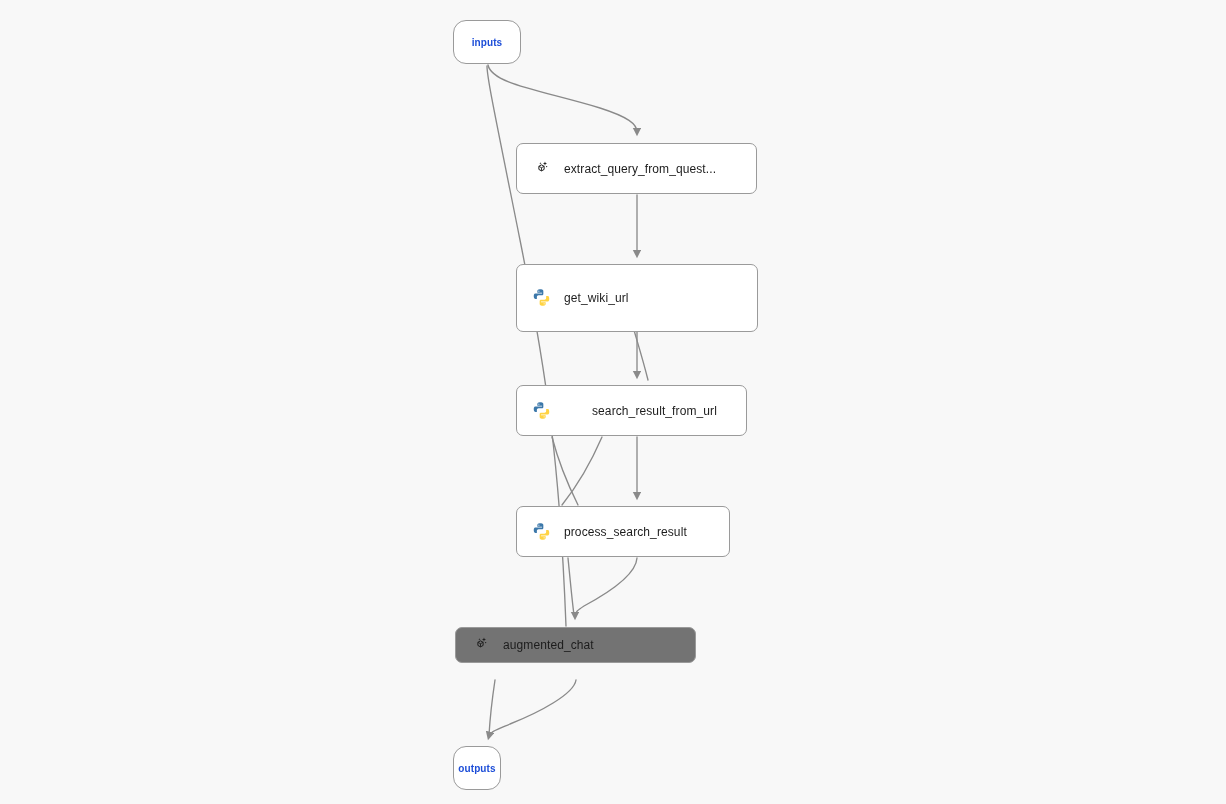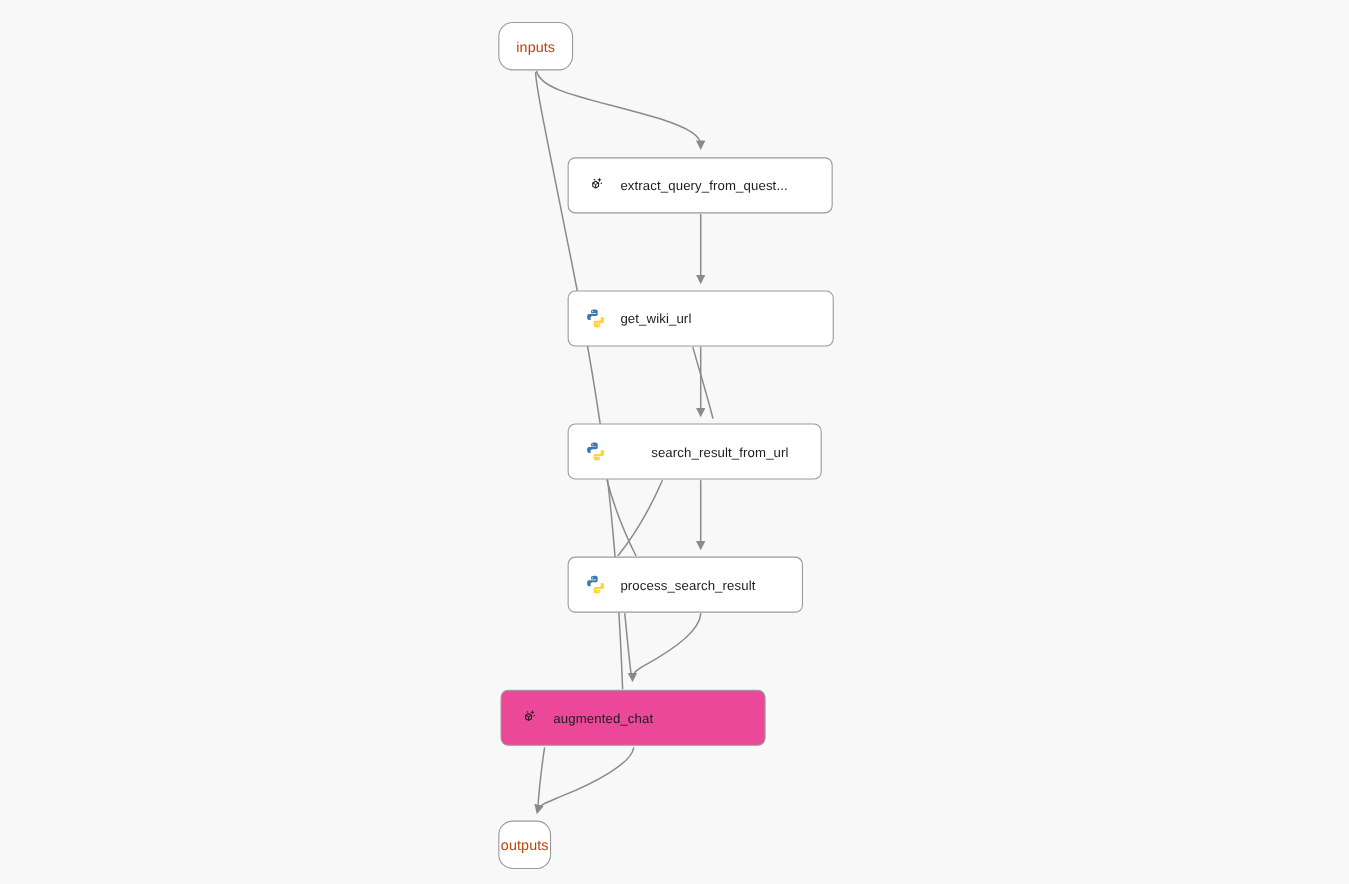--- a/index.html
+++ b/index.html
@@ -46,22 +46,23 @@
     border-radius: 7px;
     padding-left: 15px;
   }
   .node-label {
     font-size: 12px;
     color: #1c1c1c;
     letter-spacing: 0.1px;
     white-space: nowrap;
   }
   .node.terminal .node-label {
-    font-size: 13px;
-    color: #c2410c;
+    font-size: 10px;
+    color: #1d4ed8;
+    font-weight: bold;
   }
   .node-icon {
     width: 20px;
     height: 20px;
     margin-right: 12px;
     flex: 0 0 20px;
     display: block;
   }
   .node-icon svg { display: block; }
 </style>
@@ -102,21 +103,21 @@
           <path d="M8.7 9.2 L12 7.4 L15.3 9.2 L15.3 13.2 L12 15.0 L8.7 13.2 Z" fill="none" stroke="#1b1b1b" stroke-width="1.25" stroke-linejoin="round"></path>
           <path d="M8.7 9.2 L12 11.0 L15.3 9.2 M12 11.0 L12 15.0" fill="none" stroke="#1b1b1b" stroke-width="1.1" stroke-linejoin="round"></path>
           <path d="M16.4 3.0 L17.1 5.0 L19.1 5.7 L17.1 6.4 L16.4 8.4 L15.7 6.4 L13.7 5.7 L15.7 5.0 Z" fill="#1b1b1b"></path>
           <path d="M10.6 4.0 L11.0 5.0 L12.0 5.4 L11.0 5.8 L10.6 6.8 L10.2 5.8 L9.2 5.4 L10.2 5.0 Z" fill="#1b1b1b"></path>
           <circle cx="18.5" cy="9.6" r="0.85" fill="#1b1b1b"></circle>
         </svg>
       </span>
     <span class="node-label">extract_query_from_quest...</span>
   </div>
 
-  <div class="node step" style="left: 516px; top: 264px; width: 242px; height: 51px; background: rgb(255, 255, 255); border-color: rgb(154, 154, 154);">
+  <div class="node step" style="left: 516px; top: 264px; width: 242px; height: 68px; background: rgb(255, 255, 255); border-color: rgb(154, 154, 154);">
     <span class="node-icon">
         <svg viewBox="0 0 32 32" width="19" height="19">
           <path fill="#3C78AA" d="M15.9 2.2c-1.9 0-3.6.2-4.9.5-1.3.3-2 1.2-2 2.3v3.1h7.9v1.1H6c-1.3 0-2.4.8-2.8 2.3-.4 1.7-.4 2.8 0 4.6.4 1.4 1.3 2.3 2.6 2.3h2.4v-3.2c0-1.5 1.3-2.9 2.9-2.9h5.8c1.2 0 2.2-1 2.2-2.2V5c0-1.2-1-2-2.2-2.3-1-.3-2.1-.5-3-.5zm-4.3 2.1c.5 0 .9.4.9 1s-.4 1-.9 1c-.5 0-.9-.4-.9-1s.4-1 .9-1z"></path>
           <path fill="#FFD343" d="M16.1 29.8c1.9 0 3.6-.2 4.9-.5 1.3-.3 2-1.2 2-2.3v-3.1h-7.9v-1.1h10.9c1.3 0 2.4-.8 2.8-2.3.4-1.7.4-2.8 0-4.6-.4-1.4-1.3-2.3-2.6-2.3h-2.4v3.2c0 1.5-1.3 2.9-2.9 2.9h-5.8c-1.2 0-2.2 1-2.2 2.2V27c0 1.2 1 2 2.2 2.3 1 .3 2.1.5 3 .5zm4.3-2.1c-.5 0-.9-.4-.9-1s.4-1 .9-1c.5 0 .9.4.9 1s-.4 1-.9 1z"></path>
         </svg>
       </span>
     <span class="node-label">get_wiki_url</span>
   </div>
 
   <div class="node step" style="left: 516px; top: 385px; width: 231px; height: 51px; background: rgb(255, 255, 255); border-color: rgb(154, 154, 154); gap: 28px;">
@@ -132,21 +133,21 @@
   <div class="node step" style="left: 516px; top: 506px; width: 214px; height: 51px; background: rgb(255, 255, 255); border-color: rgb(154, 154, 154);">
     <span class="node-icon">
         <svg viewBox="0 0 32 32" width="19" height="19">
           <path fill="#3C78AA" d="M15.9 2.2c-1.9 0-3.6.2-4.9.5-1.3.3-2 1.2-2 2.3v3.1h7.9v1.1H6c-1.3 0-2.4.8-2.8 2.3-.4 1.7-.4 2.8 0 4.6.4 1.4 1.3 2.3 2.6 2.3h2.4v-3.2c0-1.5 1.3-2.9 2.9-2.9h5.8c1.2 0 2.2-1 2.2-2.2V5c0-1.2-1-2-2.2-2.3-1-.3-2.1-.5-3-.5zm-4.3 2.1c.5 0 .9.4.9 1s-.4 1-.9 1c-.5 0-.9-.4-.9-1s.4-1 .9-1z"></path>
           <path fill="#FFD343" d="M16.1 29.8c1.9 0 3.6-.2 4.9-.5 1.3-.3 2-1.2 2-2.3v-3.1h-7.9v-1.1h10.9c1.3 0 2.4-.8 2.8-2.3.4-1.7.4-2.8 0-4.6-.4-1.4-1.3-2.3-2.6-2.3h-2.4v3.2c0 1.5-1.3 2.9-2.9 2.9h-5.8c-1.2 0-2.2 1-2.2 2.2V27c0 1.2 1 2 2.2 2.3 1 .3 2.1.5 3 .5zm4.3-2.1c-.5 0-.9-.4-.9-1s.4-1 .9-1c.5 0 .9.4.9 1s-.4 1-.9 1z"></path>
         </svg>
       </span>
     <span class="node-label">process_search_result</span>
   </div>
 
-  <div class="node step" style="left: 455px; top: 627px; width: 241px; height: 51px; background: #ec4899; border-color: rgb(154, 154, 154);">
+  <div class="node step" style="left: 455px; top: 627px; width: 241px; height: 36px; background: #737373; border-color: rgb(154, 154, 154);">
     <span class="node-icon">
         <svg viewBox="0 0 24 24" width="19" height="19">
           <path d="M8.7 9.2 L12 7.4 L15.3 9.2 L15.3 13.2 L12 15.0 L8.7 13.2 Z" fill="none" stroke="#1b1b1b" stroke-width="1.25" stroke-linejoin="round"></path>
           <path d="M8.7 9.2 L12 11.0 L15.3 9.2 M12 11.0 L12 15.0" fill="none" stroke="#1b1b1b" stroke-width="1.1" stroke-linejoin="round"></path>
           <path d="M16.4 3.0 L17.1 5.0 L19.1 5.7 L17.1 6.4 L16.4 8.4 L15.7 6.4 L13.7 5.7 L15.7 5.0 Z" fill="#1b1b1b"></path>
           <path d="M10.6 4.0 L11.0 5.0 L12.0 5.4 L11.0 5.8 L10.6 6.8 L10.2 5.8 L9.2 5.4 L10.2 5.0 Z" fill="#1b1b1b"></path>
           <circle cx="18.5" cy="9.6" r="0.85" fill="#1b1b1b"></circle>
         </svg>
       </span>
     <span class="node-label">augmented_chat</span>

